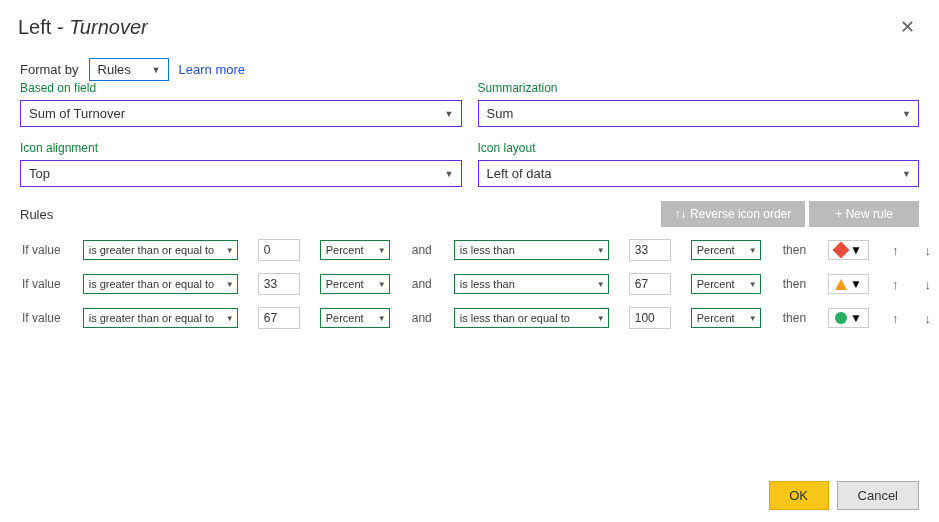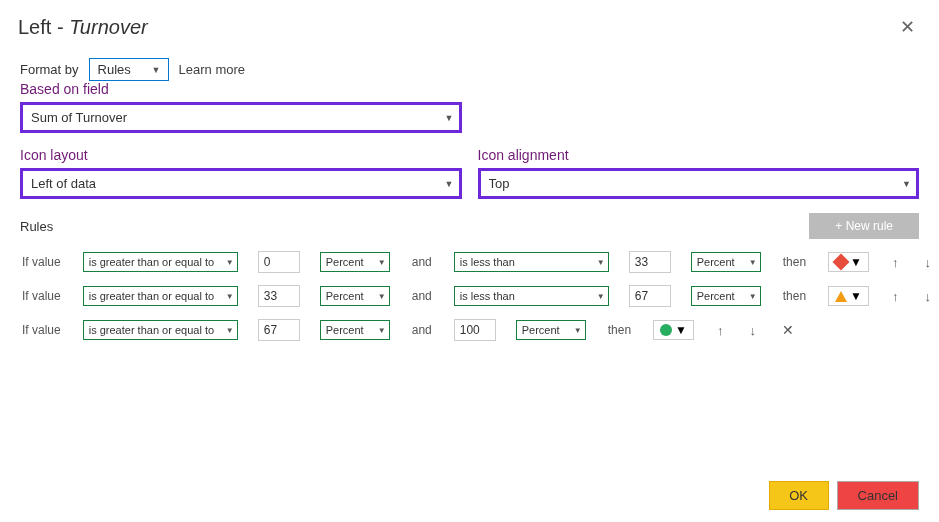--- a/index.html
+++ b/index.html
@@ -61,40 +61,40 @@
       border: 1px solid #0078d4;
       background: #fff;
       padding: 3px 24px 3px 8px;
       font-size: 13px;
       appearance: none;
       cursor: pointer;
       color: #333;
       min-width: 80px;
     }
     .learn-more {
-      color: #404040;
+      color: #1d4ed8;
       text-decoration: none;
       font-size: 13px;
     }
     .fields-row {
       display: grid;
       grid-template-columns: 1fr 1fr;
       gap: 16px;
       margin-bottom: 14px;
     }
     .field-group label {
       display: block;
-      font-size: 14px;
-      color: #701a75;
+      font-size: 12px;
+      color: #15803d;
       margin-bottom: 5px;
       font-weight: 400;
     }
     .field-select {
       width: 100%;
-      border: 3px solid #6d28d9;
+      border: 1px solid #6d28d9;
       background: #fff;
       padding: 5px 28px 5px 8px;
       font-size: 13px;
       appearance: none;
       cursor: pointer;
       color: #333;
     }
     .select-wrapper {
       position: relative;
     }
@@ -232,21 +232,21 @@
     .btn-ok {
       background: #f5c518;
       border: 1px solid #e0aa00;
       padding: 6px 4px;
       font-size: 13px;
       cursor: pointer;
       color: #333;
       min-width: 60px;
     }
     .btn-cancel {
-      background: #ef4444;
+      background: #e5e5e5;
       border: 1px solid #aaa;
       padding: 6px 20px;
       font-size: 13px;
       cursor: pointer;
       color: #333;
       min-width: 60px;
     }
   </style>
 </head>
 <body>
@@ -274,44 +274,53 @@
 
     <div class="fields-row">
       <div class="field-group">
         <label>Based on field</label>
         <div class="select-wrapper">
           <select class="field-select">
             <option>Sum of Turnover</option>
           </select>
         </div>
       </div>
+      <div class="field-group">
+        <label>Summarization</label>
+        <div class="select-wrapper">
+          <select class="field-select">
+            <option>Sum</option>
+          </select>
+        </div>
+      </div>
     </div>
 
     <div class="fields-row">
+      <div class="field-group">
+        <label>Icon alignment</label>
+        <div class="select-wrapper">
+          <select class="field-select">
+            <option>Top</option>
+          </select>
+        </div>
+      </div>
       <div class="field-group">
         <label>Icon layout</label>
         <div class="select-wrapper">
           <select class="field-select">
             <option>Left of data</option>
           </select>
         </div>
       </div>
-      <div class="field-group">
-        <label>Icon alignment</label>
-        <div class="select-wrapper">
-          <select class="field-select">
-            <option>Top</option>
-          </select>
-        </div>
-      </div>
     </div>
 
     <div class="rules-header">
       <span class="rules-label">Rules</span>
       <div class="rules-buttons">
+        <button class="btn-reverse">↑↓ Reverse icon order</button>
         <button class="btn-new-rule">+ New rule</button>
       </div>
     </div>
 
     <div>
 
       <div class="rule-row">
         <span class="if-label">If value</span>
         <div class="rule-select-wrapper">
           <select class="rule-select condition">
@@ -388,20 +397,25 @@
             <option>is greater than or equal to</option>
           </select>
         </div>
         <input class="rule-input" type="text" value="67" style="">
         <div class="rule-select-wrapper">
           <select class="rule-select percent">
             <option>Percent</option>
           </select>
         </div>
         <span class="and-label">and</span>
+        <div class="rule-select-wrapper">
+          <select class="rule-select condition">
+            <option>is less than or equal to</option>
+          </select>
+        </div>
         <input class="rule-input" type="text" value="100" style="">
         <div class="rule-select-wrapper">
           <select class="rule-select percent">
             <option>Percent</option>
           </select>
         </div>
         <span class="then-label">then</span>
         <button class="icon-btn">
           <span style="display:inline-block;width:12px;height:12px;background:#27ae60;border-radius:50%;"></span>
           <span>▼</span>

